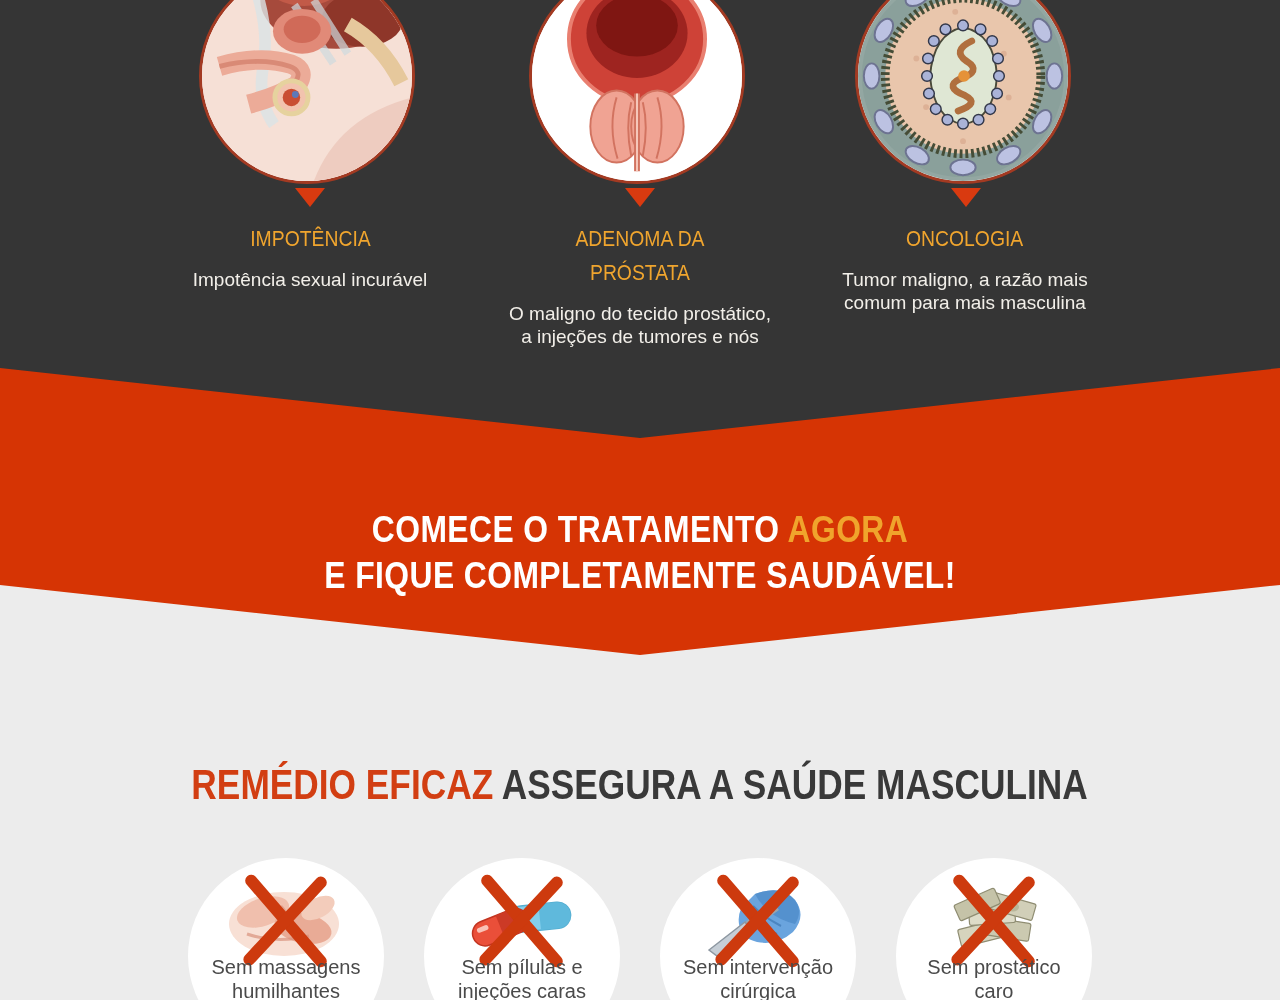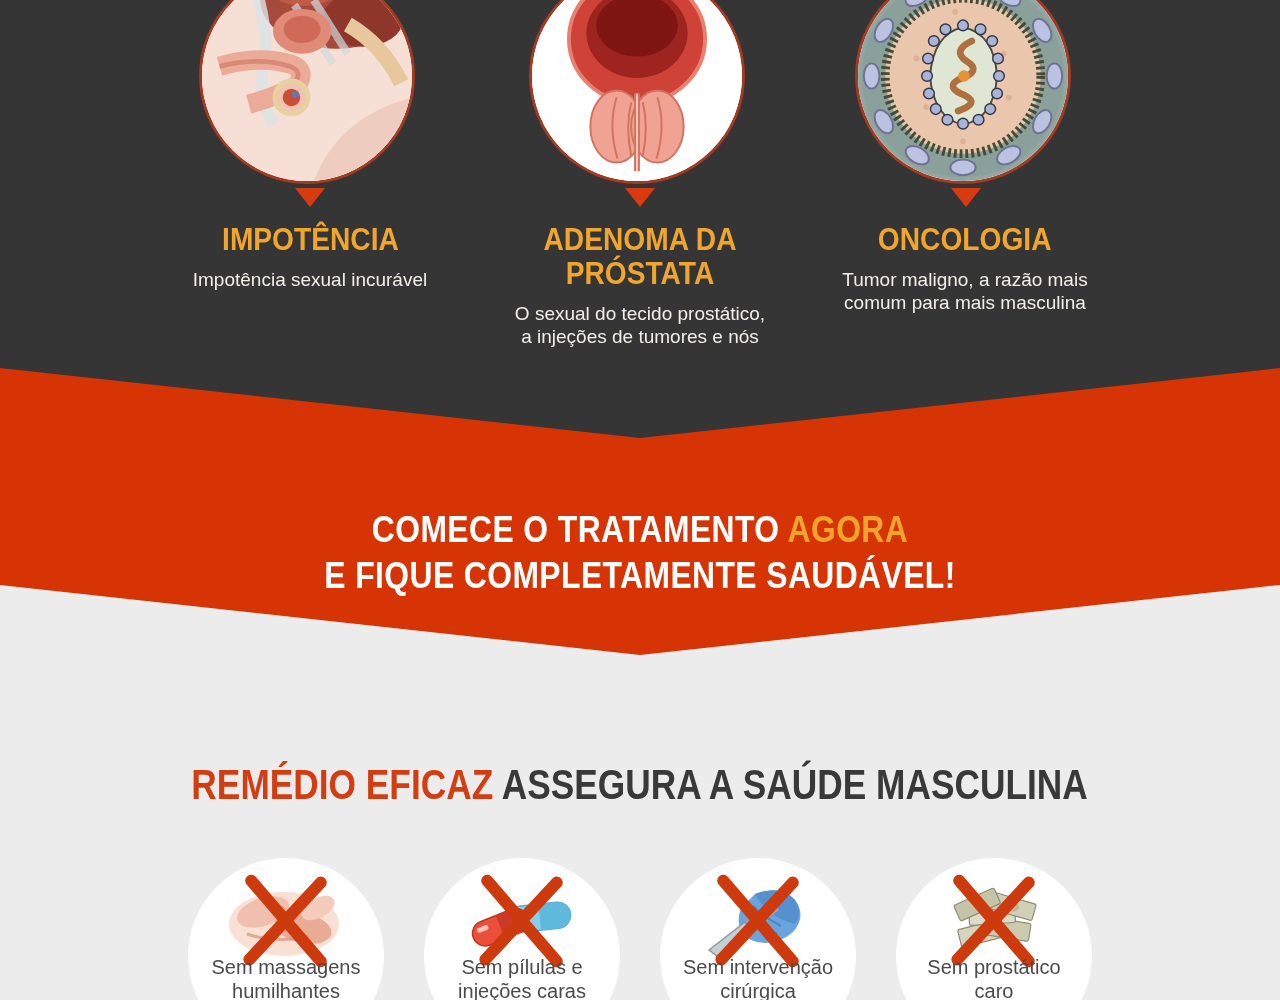--- a/index.html
+++ b/index.html
@@ -21,21 +21,21 @@
   .cc0 { left:199px; } .cc1 { left:529px; } .cc2 { left:855px; }
   .pointer {
     position:absolute; top:188px; width:0; height:0;
     border-left:15px solid transparent; border-right:15px solid transparent;
     border-top:19px solid #d93a10;
   }
   .pp0 { left:295px; } .pp1 { left:625px; } .pp2 { left:951px; }
   .cond-col { position:absolute; top:222px; width:360px; text-align:center; }
   .col0 { left:130px; } .col1 { left:460px; } .col2 { left:785px; }
   .cond-title {
-    color:#f0a52e; font-size:32px; font-weight:bold; line-height:34px;
+    color:#f0a52e; font-size:22px; font-weight:normal; line-height:34px;
   }
   .sqz { display:inline-block; transform:scaleX(0.88); transform-origin:center; }
   .cond-title .sqz { max-width:250px; }
   .cond-desc { margin-top:12px; font-size:19px; line-height:23px; color:#f2efe9;text-align:center; }
   .dline { display:block; }
 
   
   .red-band {
     position:absolute; top:368px; left:0; width:1280px; height:287px;
     background:#d63404;
@@ -169,21 +169,21 @@
       <div class="cond-title"><span class="sqz">IMPOTÊNCIA</span></div>
       <div class="cond-desc">
         <span class="dline">Impotência sexual incurável</span>
         <span class="dline"></span>
       </div>
     </div>
 
     <div class="cond-col col1">
       <div class="cond-title"><span class="sqz">ADENOMA DA PRÓSTATA</span></div>
       <div class="cond-desc">
-        <span class="dline">O sexual do tecido prostático,</span>
+        <span class="dline">O maligno do tecido prostático,</span>
         <span class="dline">a injeções de tumores e nós</span>
       </div>
     </div>
 
     <div class="cond-col col2">
       <div class="cond-title"><span class="sqz">ONCOLOGIA</span></div>
       <div class="cond-desc">
         <span class="dline">Tumor maligno, a razão mais</span>
         <span class="dline">comum para mais masculina</span>
       </div>

